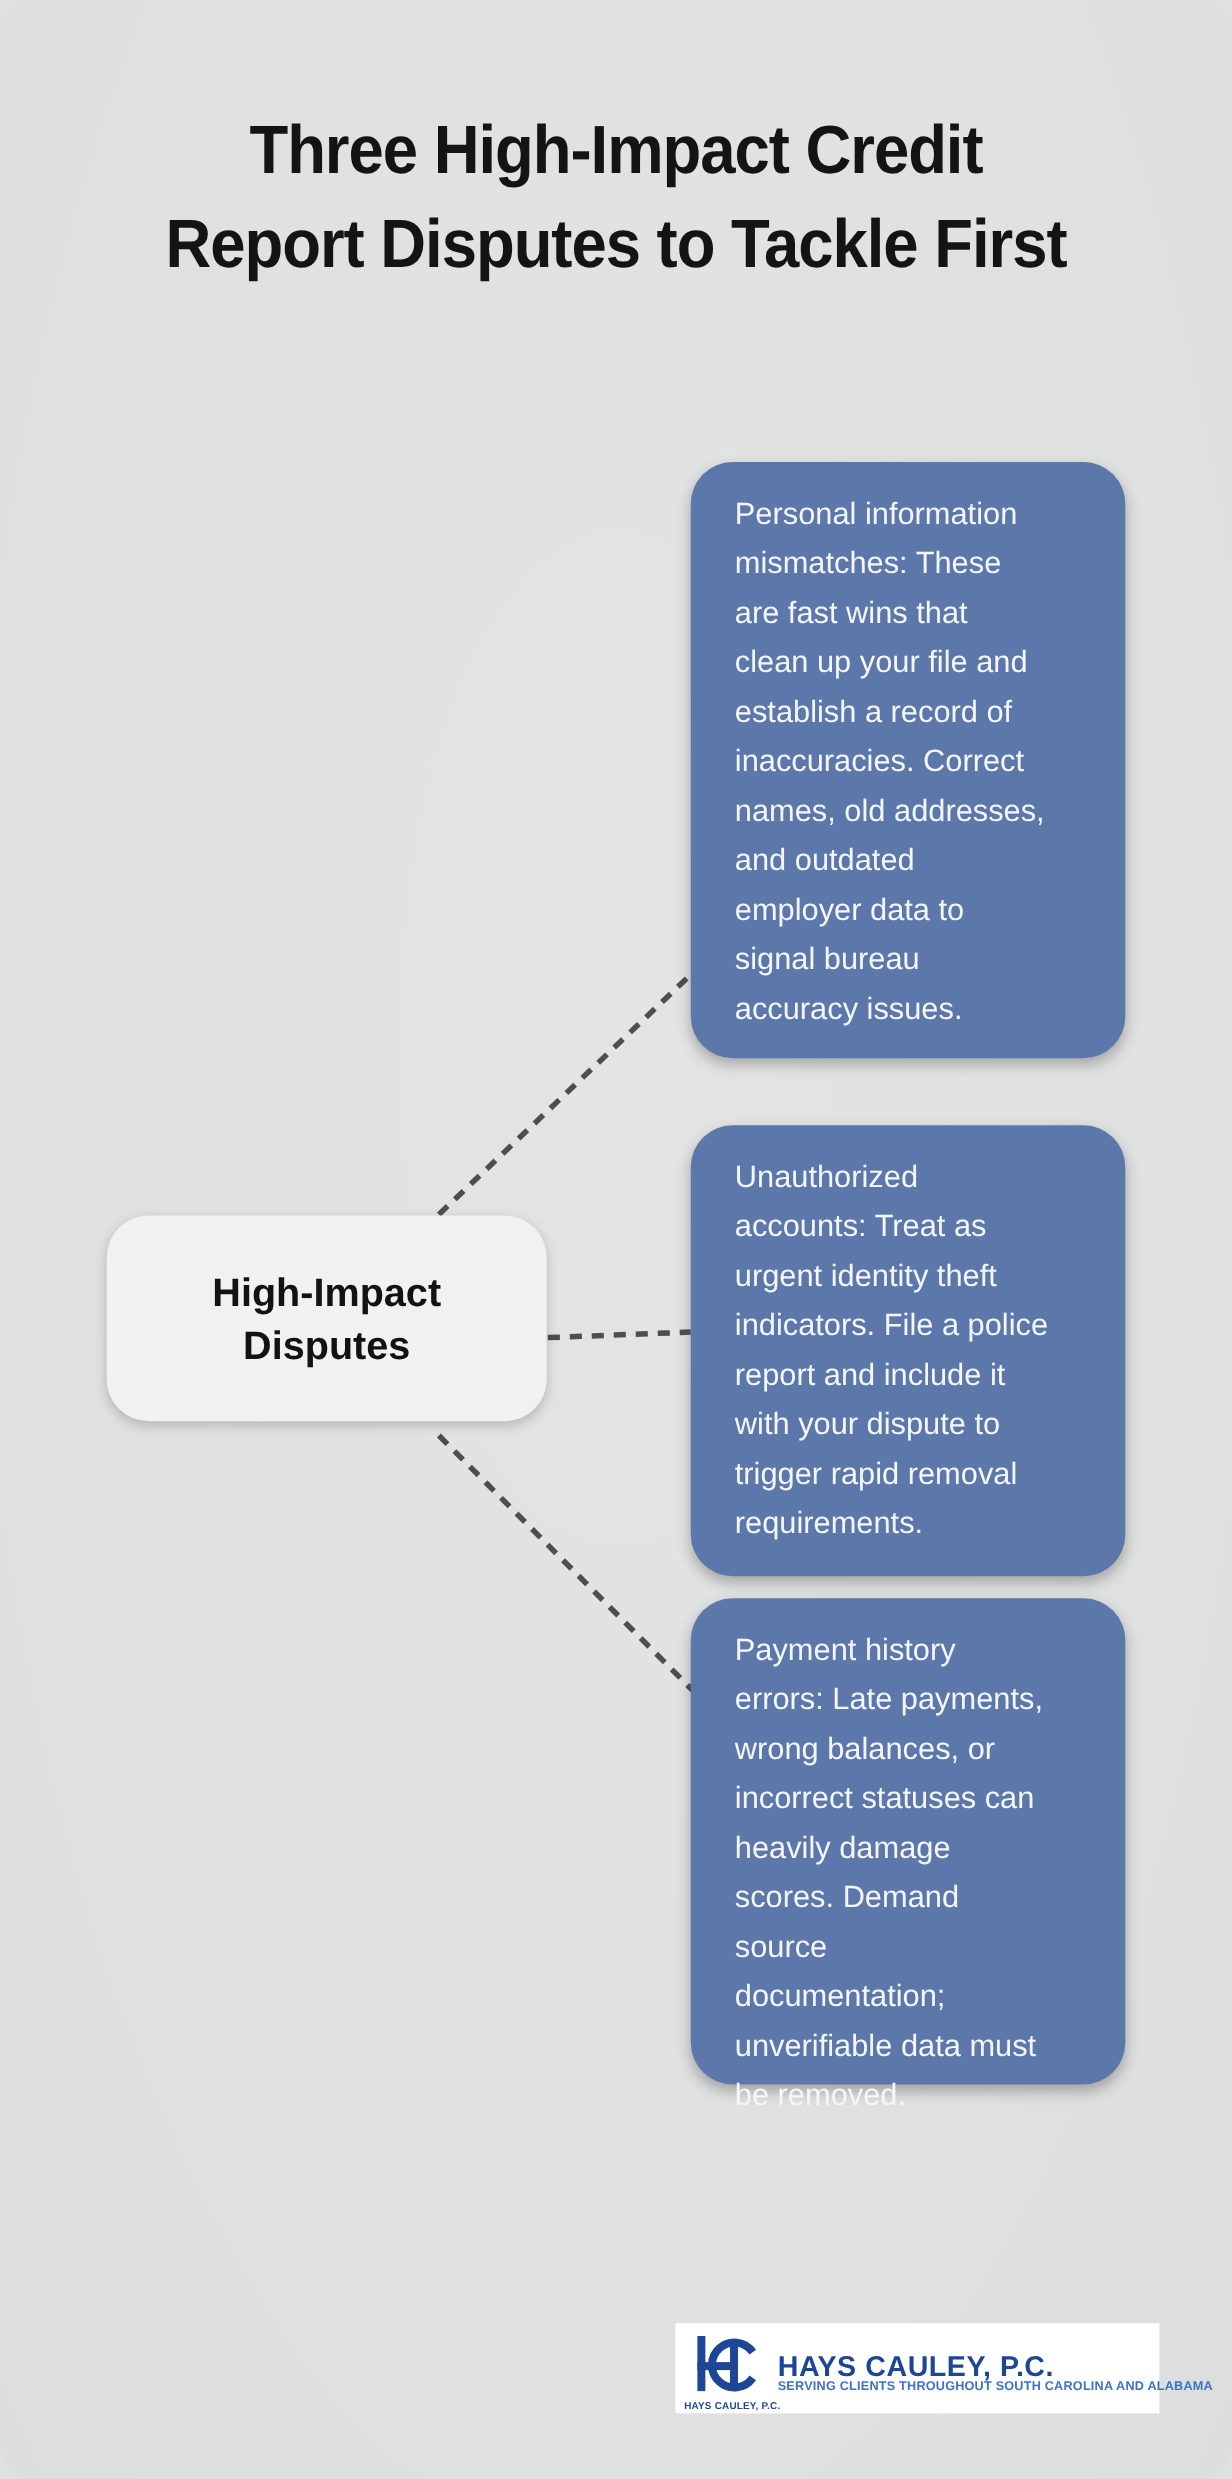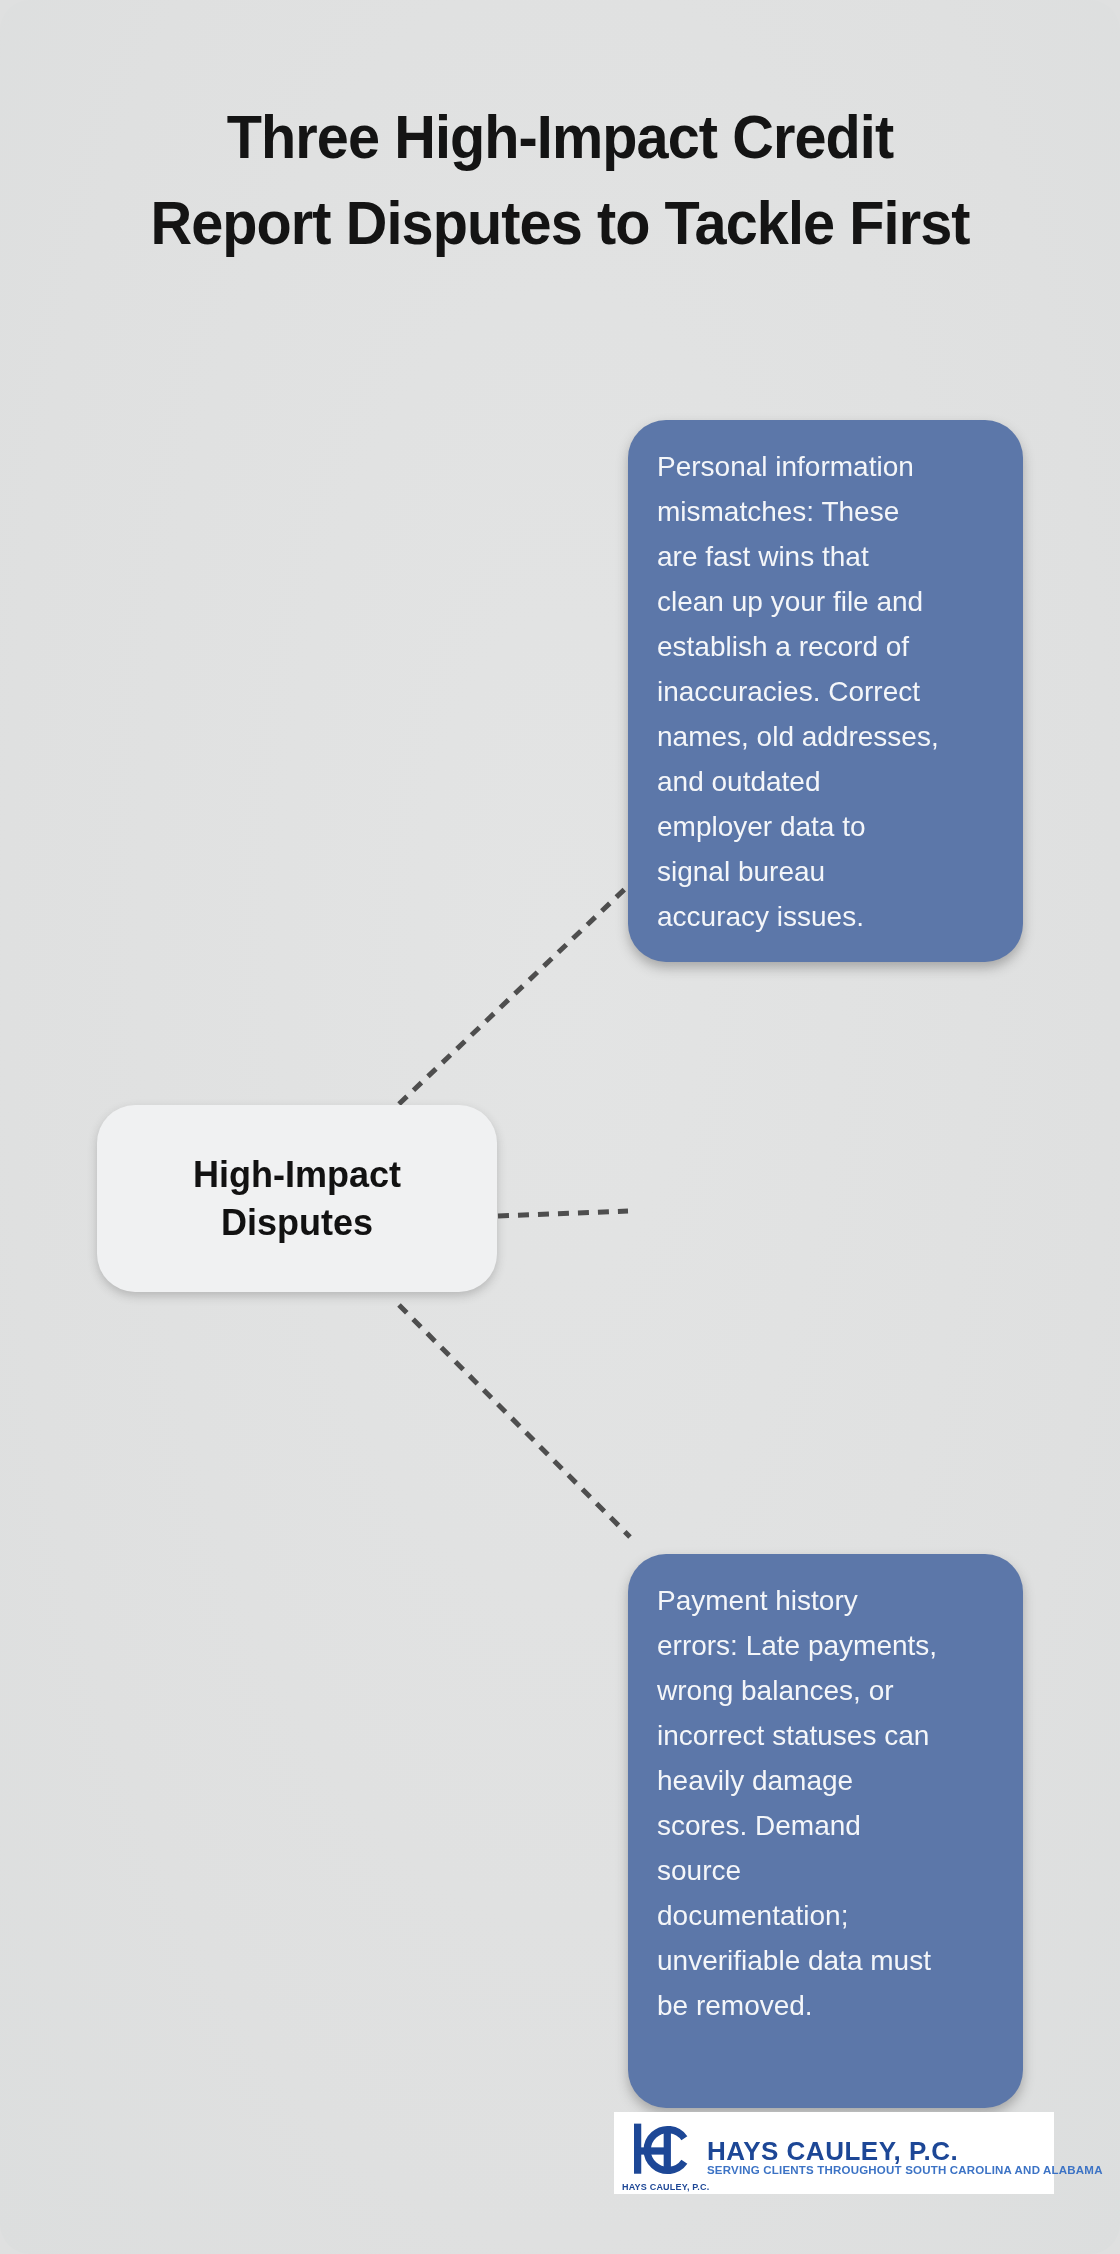--- a/index.html
+++ b/index.html
@@ -74,27 +74,27 @@
   .branch{
     position:absolute;
     left:628px;
     width:395px;
     background:var(--branch-box);
     border-radius:38px;
     box-shadow:0 6px 12px rgba(60,60,60,0.35);
     color:var(--branch-text);
     font-size:28px;
     line-height:45px;
-    padding:24px 21px 24px 29px;
+    padding:24px 21px 24px 40px;
     white-space:pre-line;
     z-index:2;
   }
   .branch-1{top:420px;height:542px;}
   .branch-2{top:1023px;height:410px;}
-  .branch-3{top:1554px;height:554px;}
+  .branch-3{top:1453px;height:442px;}
   .logo-box{
     position:absolute;
     left:614px;
     top:2112px;
     width:440px;
     height:82px;
     background:var(--logo-bg);
     z-index:2;
   }
   .monogram{
@@ -160,20 +160,28 @@
 are fast wins that
 clean up your file and
 establish a record of
 inaccuracies. Correct
 names, old addresses,
 and outdated
 employer data to
 signal bureau
 accuracy issues.</div>
 
+  <div class="branch branch-2">Unauthorized
+accounts: Treat as
+urgent identity theft
+indicators. File a police
+report and include it
+with your dispute to
+trigger rapid removal
+requirements.</div>
 
   <div class="branch branch-3">Payment history
 errors: Late payments,
 wrong balances, or
 incorrect statuses can
 heavily damage
 scores. Demand
 source
 documentation;
 unverifiable data must

